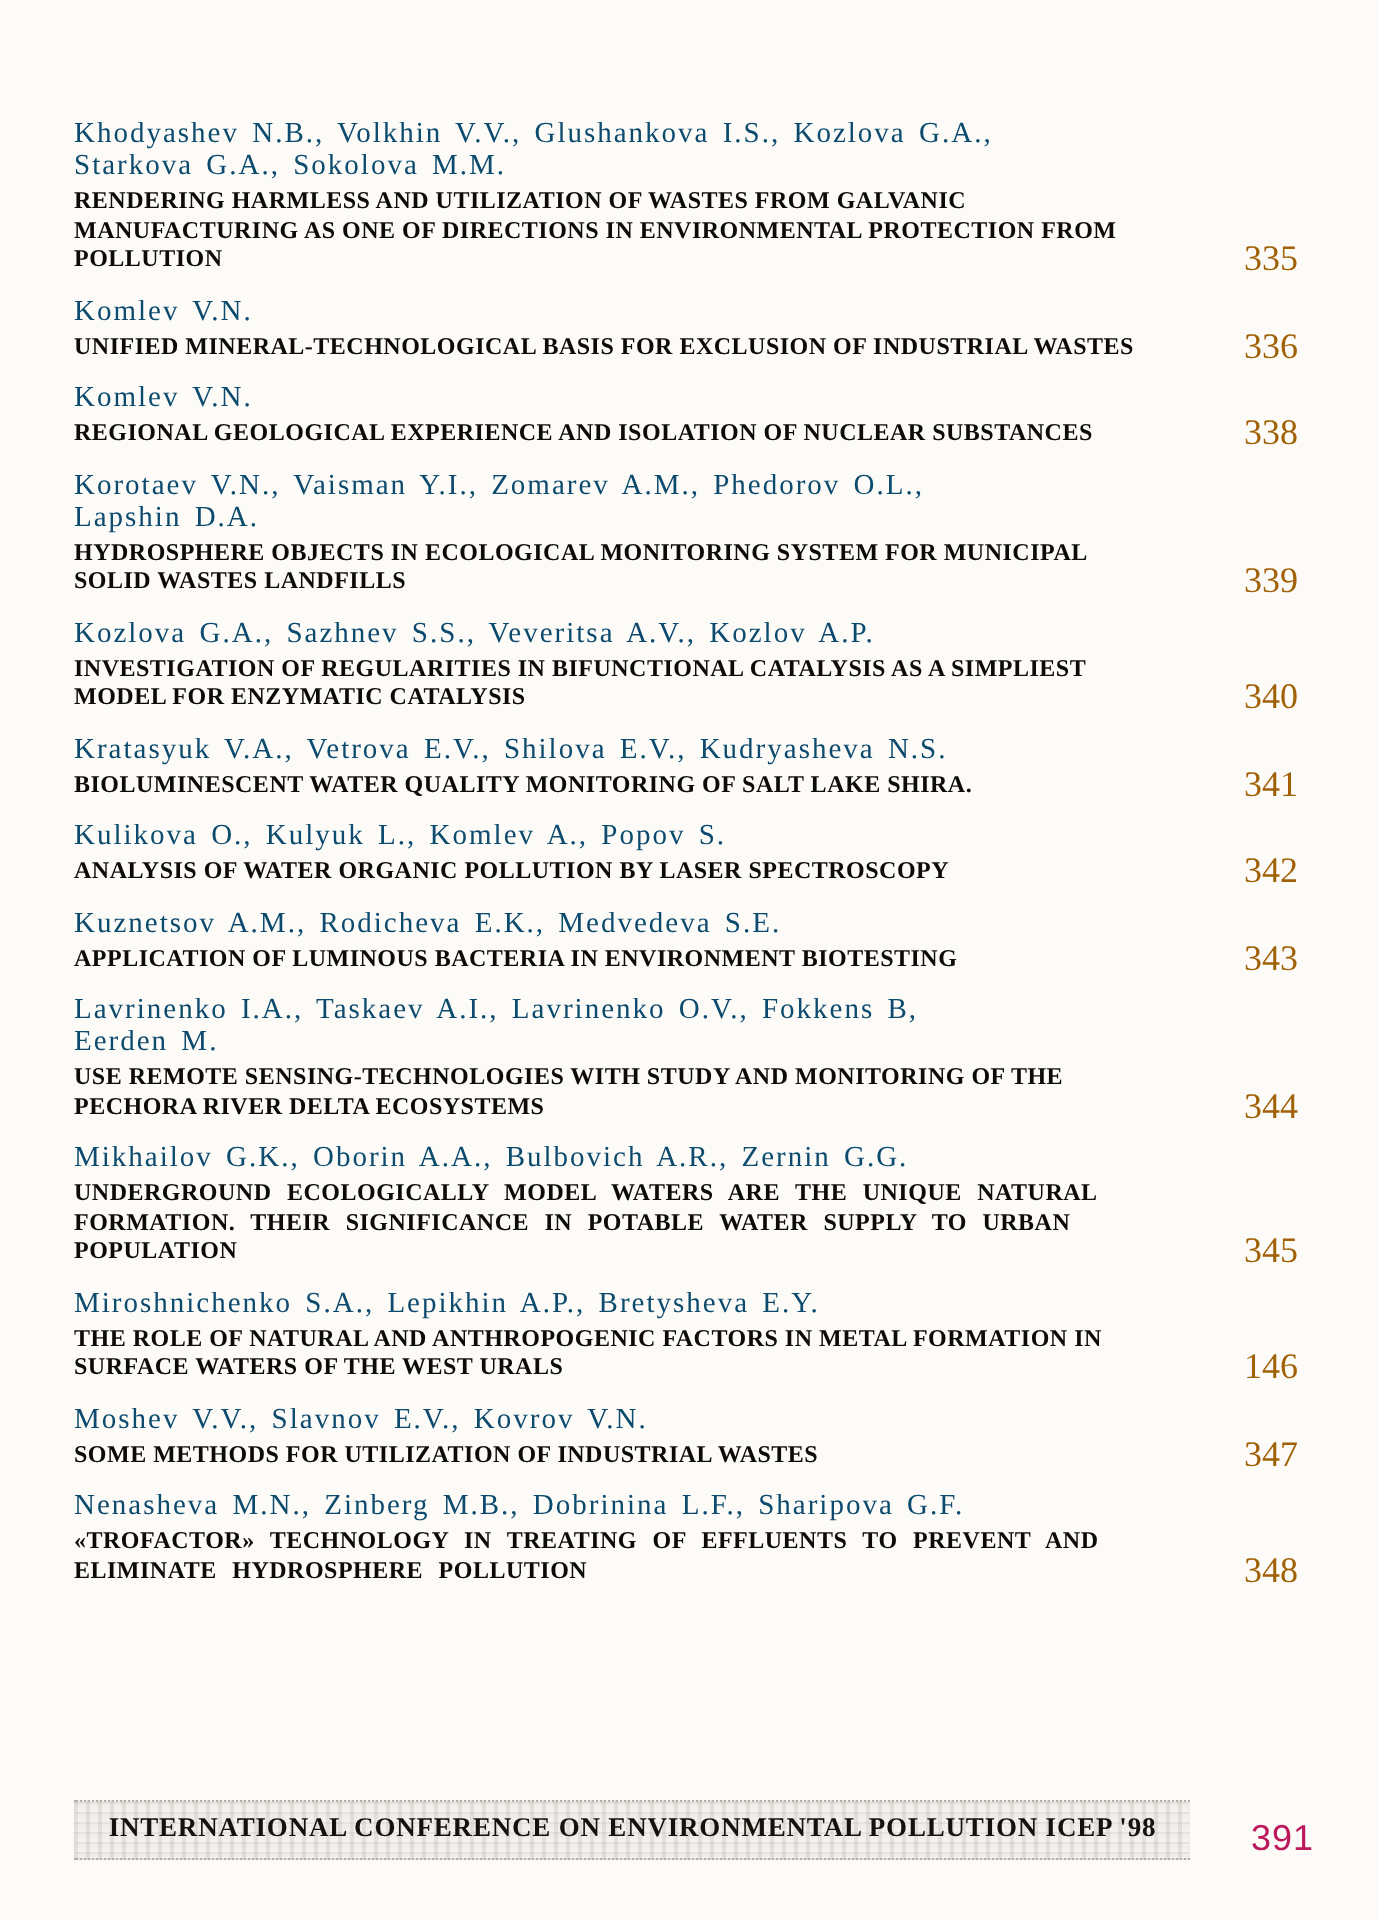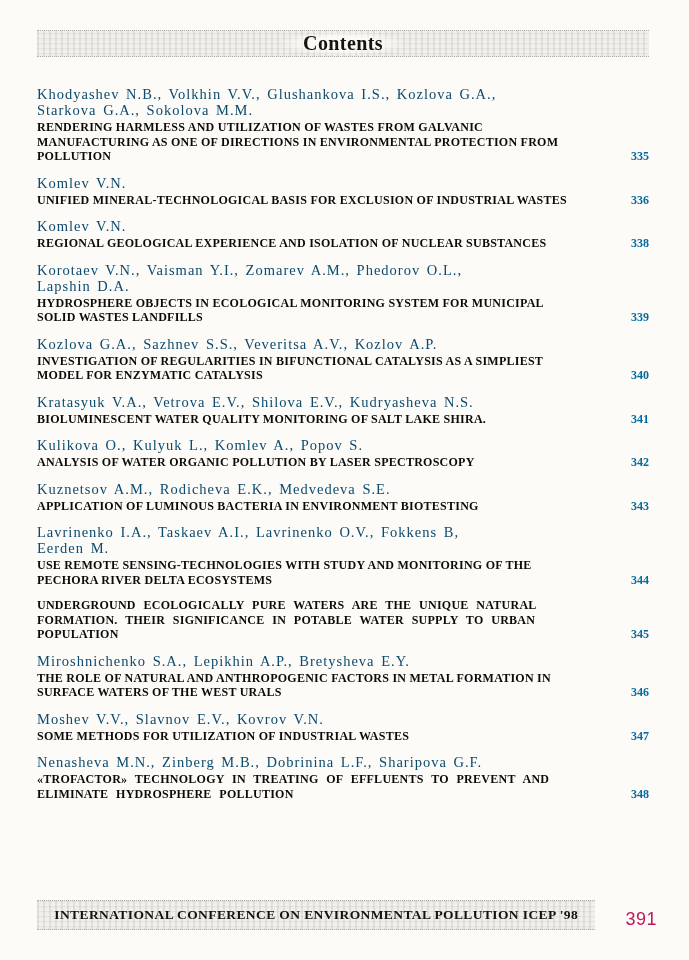--- a/index.html
+++ b/index.html
@@ -70,24 +70,24 @@
     line-height: 14.5px;
     letter-spacing: 0.25px;
     white-space: pre-line;
     color: #0d0b08;
   }
   .title.wide {
     word-spacing: 4.5px;
   }
   .page-num {
     margin-left: auto;
-    font-size: 12px;
-    font-weight: bold;
+    font-size: 18px;
+    font-weight: normal;
     line-height: 14.5px;
-    color: #0369a1;
+    color: #a16207;
   }
   .footer {
     position: absolute;
     left: 37px;
     right: 32px;
     top: 900px;
     display: flex;
     align-items: flex-end;
     gap: 30px;
   }
@@ -110,23 +110,20 @@
     letter-spacing: 0.5px;
     color: #be185d;
   }
 </style>
 </head>
 <body>
 
 <div class="page">
   <div class="content">
 
-    <div class="header-band scan-band">
-      <span class="contents-title">Contents</span>
-    </div>
 
     <div class="entries">
 
       <div class="entry">
         <p class="authors">Khodyashev N.B., Volkhin V.V., Glushankova I.S., Kozlova G.A.,
 Starkova G.A., Sokolova M.M.</p>
         <div class="title-row">
           <p class="title">RENDERING HARMLESS AND UTILIZATION OF WASTES FROM GALVANIC
 MANUFACTURING AS ONE OF DIRECTIONS IN ENVIRONMENTAL PROTECTION FROM
 POLLUTION</p>
@@ -197,34 +194,35 @@
         <p class="authors">Lavrinenko I.A., Taskaev A.I., Lavrinenko O.V., Fokkens B,
 Eerden M.</p>
         <div class="title-row">
           <p class="title">USE REMOTE SENSING-TECHNOLOGIES WITH STUDY AND MONITORING OF THE
 PECHORA RIVER DELTA ECOSYSTEMS</p>
           <span class="page-num">344</span>
         </div>
       </div>
 
       <div class="entry">
-        <div class="title-row">
-          <p class="title wide">UNDERGROUND ECOLOGICALLY PURE WATERS ARE THE UNIQUE NATURAL
+        <p class="authors">Mikhailov G.K., Oborin A.A., Bulbovich A.R., Zernin G.G.</p>
+        <div class="title-row">
+          <p class="title wide">UNDERGROUND ECOLOGICALLY MODEL WATERS ARE THE UNIQUE NATURAL
 FORMATION. THEIR SIGNIFICANCE IN POTABLE WATER SUPPLY TO URBAN
 POPULATION</p>
           <span class="page-num">345</span>
         </div>
       </div>
 
       <div class="entry">
         <p class="authors">Miroshnichenko S.A., Lepikhin A.P., Bretysheva E.Y.</p>
         <div class="title-row">
           <p class="title">THE ROLE OF NATURAL AND ANTHROPOGENIC FACTORS IN METAL FORMATION IN
 SURFACE WATERS OF THE WEST URALS</p>
-          <span class="page-num">346</span>
+          <span class="page-num">146</span>
         </div>
       </div>
 
       <div class="entry">
         <p class="authors">Moshev V.V., Slavnov E.V., Kovrov V.N.</p>
         <div class="title-row">
           <p class="title">SOME METHODS FOR UTILIZATION OF INDUSTRIAL WASTES</p>
           <span class="page-num">347</span>
         </div>
       </div>

